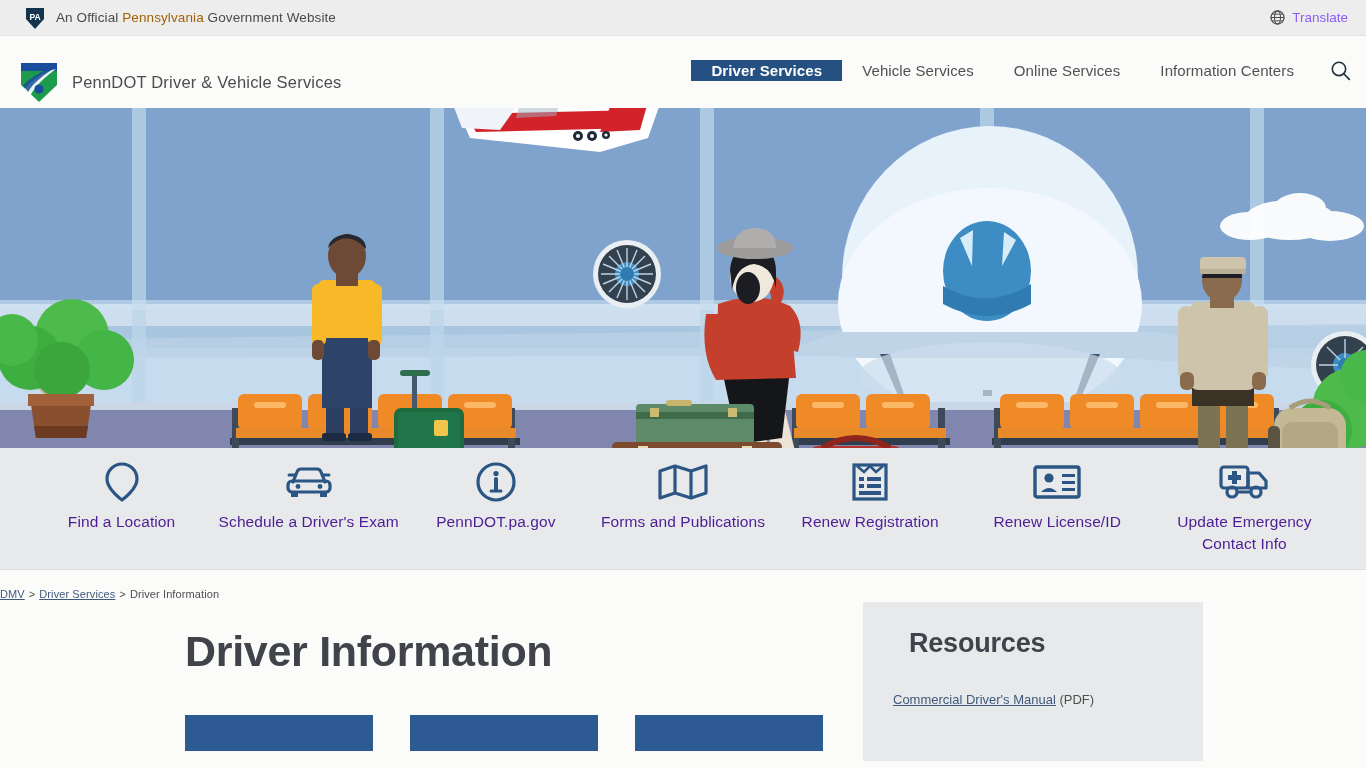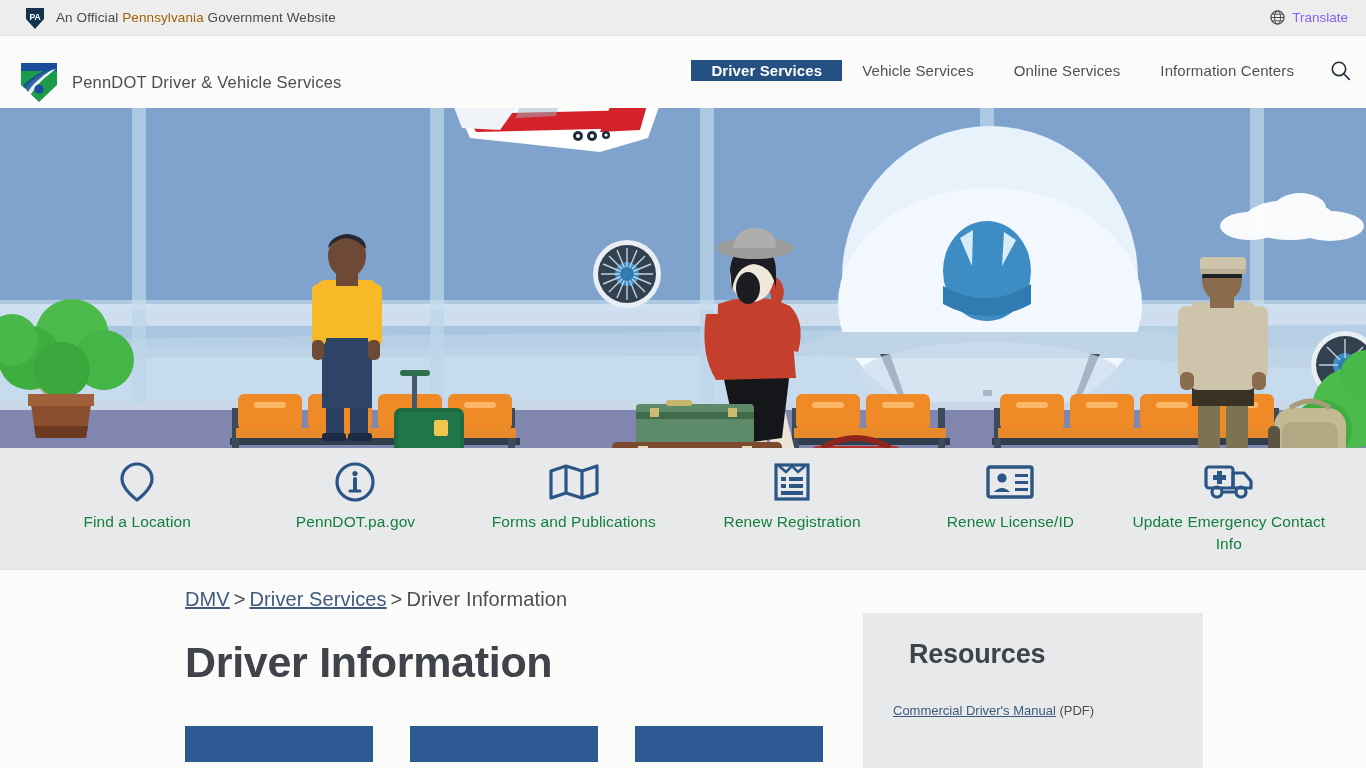--- a/index.html
+++ b/index.html
@@ -107,35 +107,34 @@
     flex-direction: column;
     align-items: center;
     gap: 7px;
     cursor: pointer;
     padding: 0 2px;
   }
   .ql-icon { height: 44px; display: flex; align-items: center; justify-content: center; }
   .ql-icon svg { display: block; }
   .ql-label {
     font-size: 15.5px;
-    color: #15803d;
+    color: #4c1d95;
     text-align: center;
     line-height: 22px;
     letter-spacing: .1px;
   }
 
   
   .content-wrap {
     padding: 18px 0 0 0;
     background: #fbfbfa;
     height: 182px;
   }
   .breadcrumb {
-    padding-left: 185px;
-    font-size: 20px;
+    font-size: 11px;
     color: #4f4f4f;
     letter-spacing: .1px;
   }
   .breadcrumb a {
     color: #3f5a7d;
     text-decoration: underline;
     cursor: pointer;
   }
   .breadcrumb .sep { color: #4f4f4f; margin: 0 4px; }
   .breadcrumb .current { color: #4f4f4f; }
@@ -502,20 +501,35 @@
 
   <div class="ql">
     <span class="ql-icon">
       <svg width="40" height="44" viewBox="0 0 40 44">
         <path d="M20 4 C11.7 4 5 10.7 5 19 C5 29.5 20 40 20 40 C20 40 35 29.5 35 19 C35 10.7 28.3 4 20 4 Z" fill="none" stroke="#2b5584" stroke-width="3.2" stroke-linejoin="round"></path>
       </svg>
     </span>
     <span class="ql-label">Find a Location</span>
   </div>
 
+  <div class="ql">
+    <span class="ql-icon">
+      <svg width="52" height="40" viewBox="0 0 52 40">
+        <path d="M10 20 L14 10 Q15 7 18 7 L34 7 Q37 7 38 10 L42 20" fill="none" stroke="#2b5584" stroke-width="3.2" stroke-linecap="round"></path>
+        <rect x="5" y="19" width="42" height="11" rx="4" fill="none" stroke="#2b5584" stroke-width="3.2"></rect>
+        <rect x="8" y="29" width="7" height="6" fill="#2b5584"></rect>
+        <rect x="37" y="29" width="7" height="6" fill="#2b5584"></rect>
+        <circle cx="15" cy="24.5" r="2.4" fill="#2b5584"></circle>
+        <circle cx="37" cy="24.5" r="2.4" fill="#2b5584"></circle>
+        <line x1="6" y1="13" x2="12" y2="13" stroke="#2b5584" stroke-width="3" stroke-linecap="round"></line>
+        <line x1="40" y1="13" x2="46" y2="13" stroke="#2b5584" stroke-width="3" stroke-linecap="round"></line>
+      </svg>
+    </span>
+    <span class="ql-label">Schedule a Driver's Exam</span>
+  </div>
 
   <div class="ql">
     <span class="ql-icon">
       <svg width="44" height="44" viewBox="0 0 44 44">
         <circle cx="22" cy="22" r="18" fill="none" stroke="#2b5584" stroke-width="3.2"></circle>
         <circle cx="22" cy="13.5" r="2.6" fill="#2b5584"></circle>
         <path d="M22 19 L22 30" stroke="#2b5584" stroke-width="4" stroke-linecap="round"></path>
         <line x1="17" y1="31" x2="27" y2="31" stroke="#2b5584" stroke-width="3" stroke-linecap="round"></line>
       </svg>
     </span>

